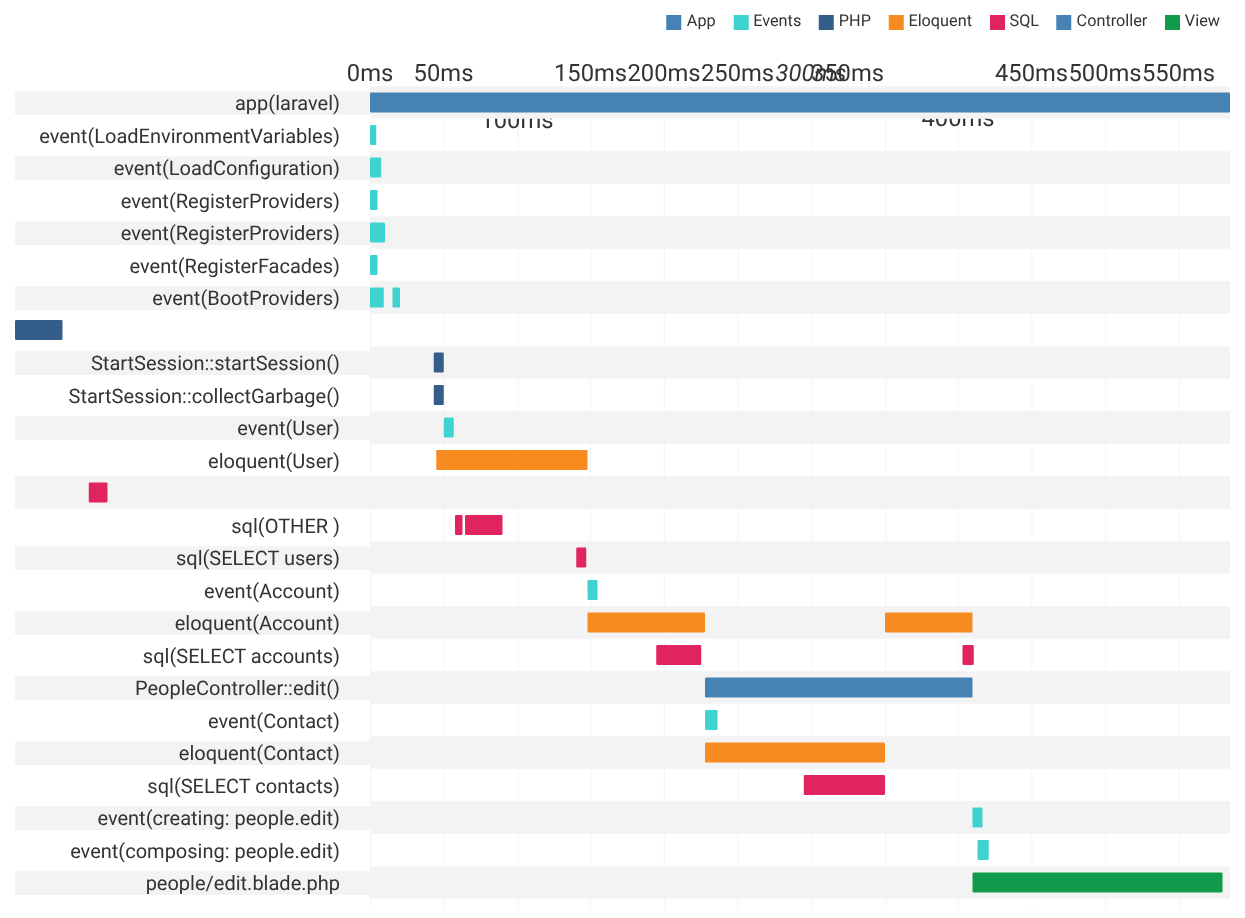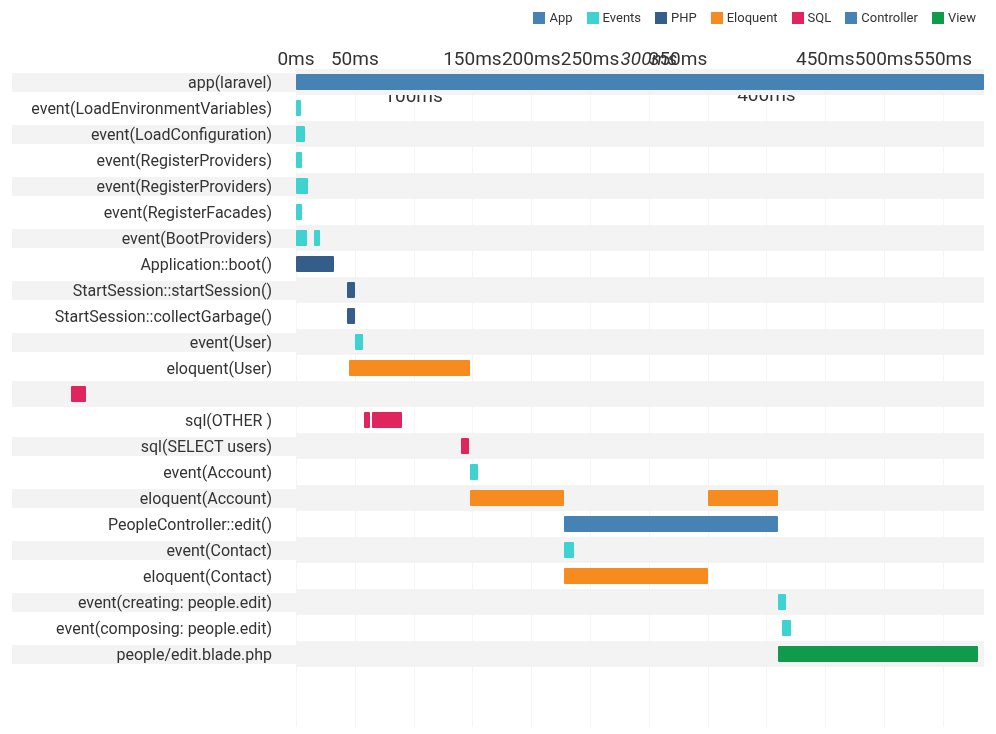--- a/index.html
+++ b/index.html
@@ -211,21 +211,20 @@
           </div>
         </div>
         <div class="row">
           <div class="row-label">event(BootProviders)</div>
           <div class="row-track">
             <div class="bar-seg" style="left: 0px; width: 10.5846px; background: rgb(62, 210, 208);"></div>
             <div class="bar-seg" style="left: 17.641px; width: 5.88034px; background: rgb(62, 210, 208);"></div>
           </div>
         </div>
         <div class="row">
-          <div class="row-label">Application::boot()</div>
           <div class="row-track">
             <div class="bar-seg" style="left: 0px; width: 37.6342px; background: rgb(53, 93, 138);"></div>
           </div>
         </div>
         <div class="row">
           <div class="row-label">StartSession::startSession()</div>
           <div class="row-track">
             <div class="bar-seg" style="left: 50.5709px; width: 8.23248px; background: rgb(53, 93, 138);"></div>
           </div>
         </div>
@@ -272,38 +271,51 @@
           </div>
         </div>
         <div class="row">
           <div class="row-label">eloquent(Account)</div>
           <div class="row-track">
             <div class="bar-seg" style="left: 174.058px; width: 94.0855px; background: rgb(246, 139, 31);"></div>
             <div class="bar-seg" style="left: 411.624px; width: 70.5641px; background: rgb(246, 139, 31);"></div>
           </div>
         </div>
         <div class="row">
+          <div class="row-label">sql(SELECT accounts)</div>
+          <div class="row-track">
+            <div class="bar-seg" style="left: 229.333px; width: 35.2821px; background: rgb(224, 36, 94);"></div>
+            <div class="bar-seg" style="left: 473.956px; width: 9.40855px; background: rgb(224, 36, 94);"></div>
+          </div>
+        </div>
+        <div class="row">
           <div class="row-label">PeopleController::edit()</div>
           <div class="row-track">
             <div class="bar-seg" style="left: 268.144px; width: 214.044px; background: rgb(70, 130, 180);"></div>
           </div>
         </div>
         <div class="row">
           <div class="row-label">event(Contact)</div>
           <div class="row-track">
             <div class="bar-seg" style="left: 268.144px; width: 9.40855px; background: rgb(62, 210, 208);"></div>
           </div>
         </div>
         <div class="row">
           <div class="row-label">eloquent(Contact)</div>
           <div class="row-track">
             <div class="bar-seg" style="left: 268.144px; width: 143.48px; background: rgb(246, 139, 31);"></div>
           </div>
         </div>
         <div class="row">
+          <div class="row-label">sql(SELECT contacts)</div>
+          <div class="row-track">
+            <div class="bar-seg" style="left: 346.94px; width: 64.6838px; background: rgb(224, 36, 94);"></div>
+          </div>
+        </div>
+        <div class="row">
           <div class="row-label">event(creating: people.edit)</div>
           <div class="row-track">
             <div class="bar-seg" style="left: 482.188px; width: 8.23248px; background: rgb(62, 210, 208);"></div>
           </div>
         </div>
         <div class="row">
           <div class="row-label">event(composing: people.edit)</div>
           <div class="row-track">
             <div class="bar-seg" style="left: 485.716px; width: 9.40855px; background: rgb(62, 210, 208);"></div>
           </div>

